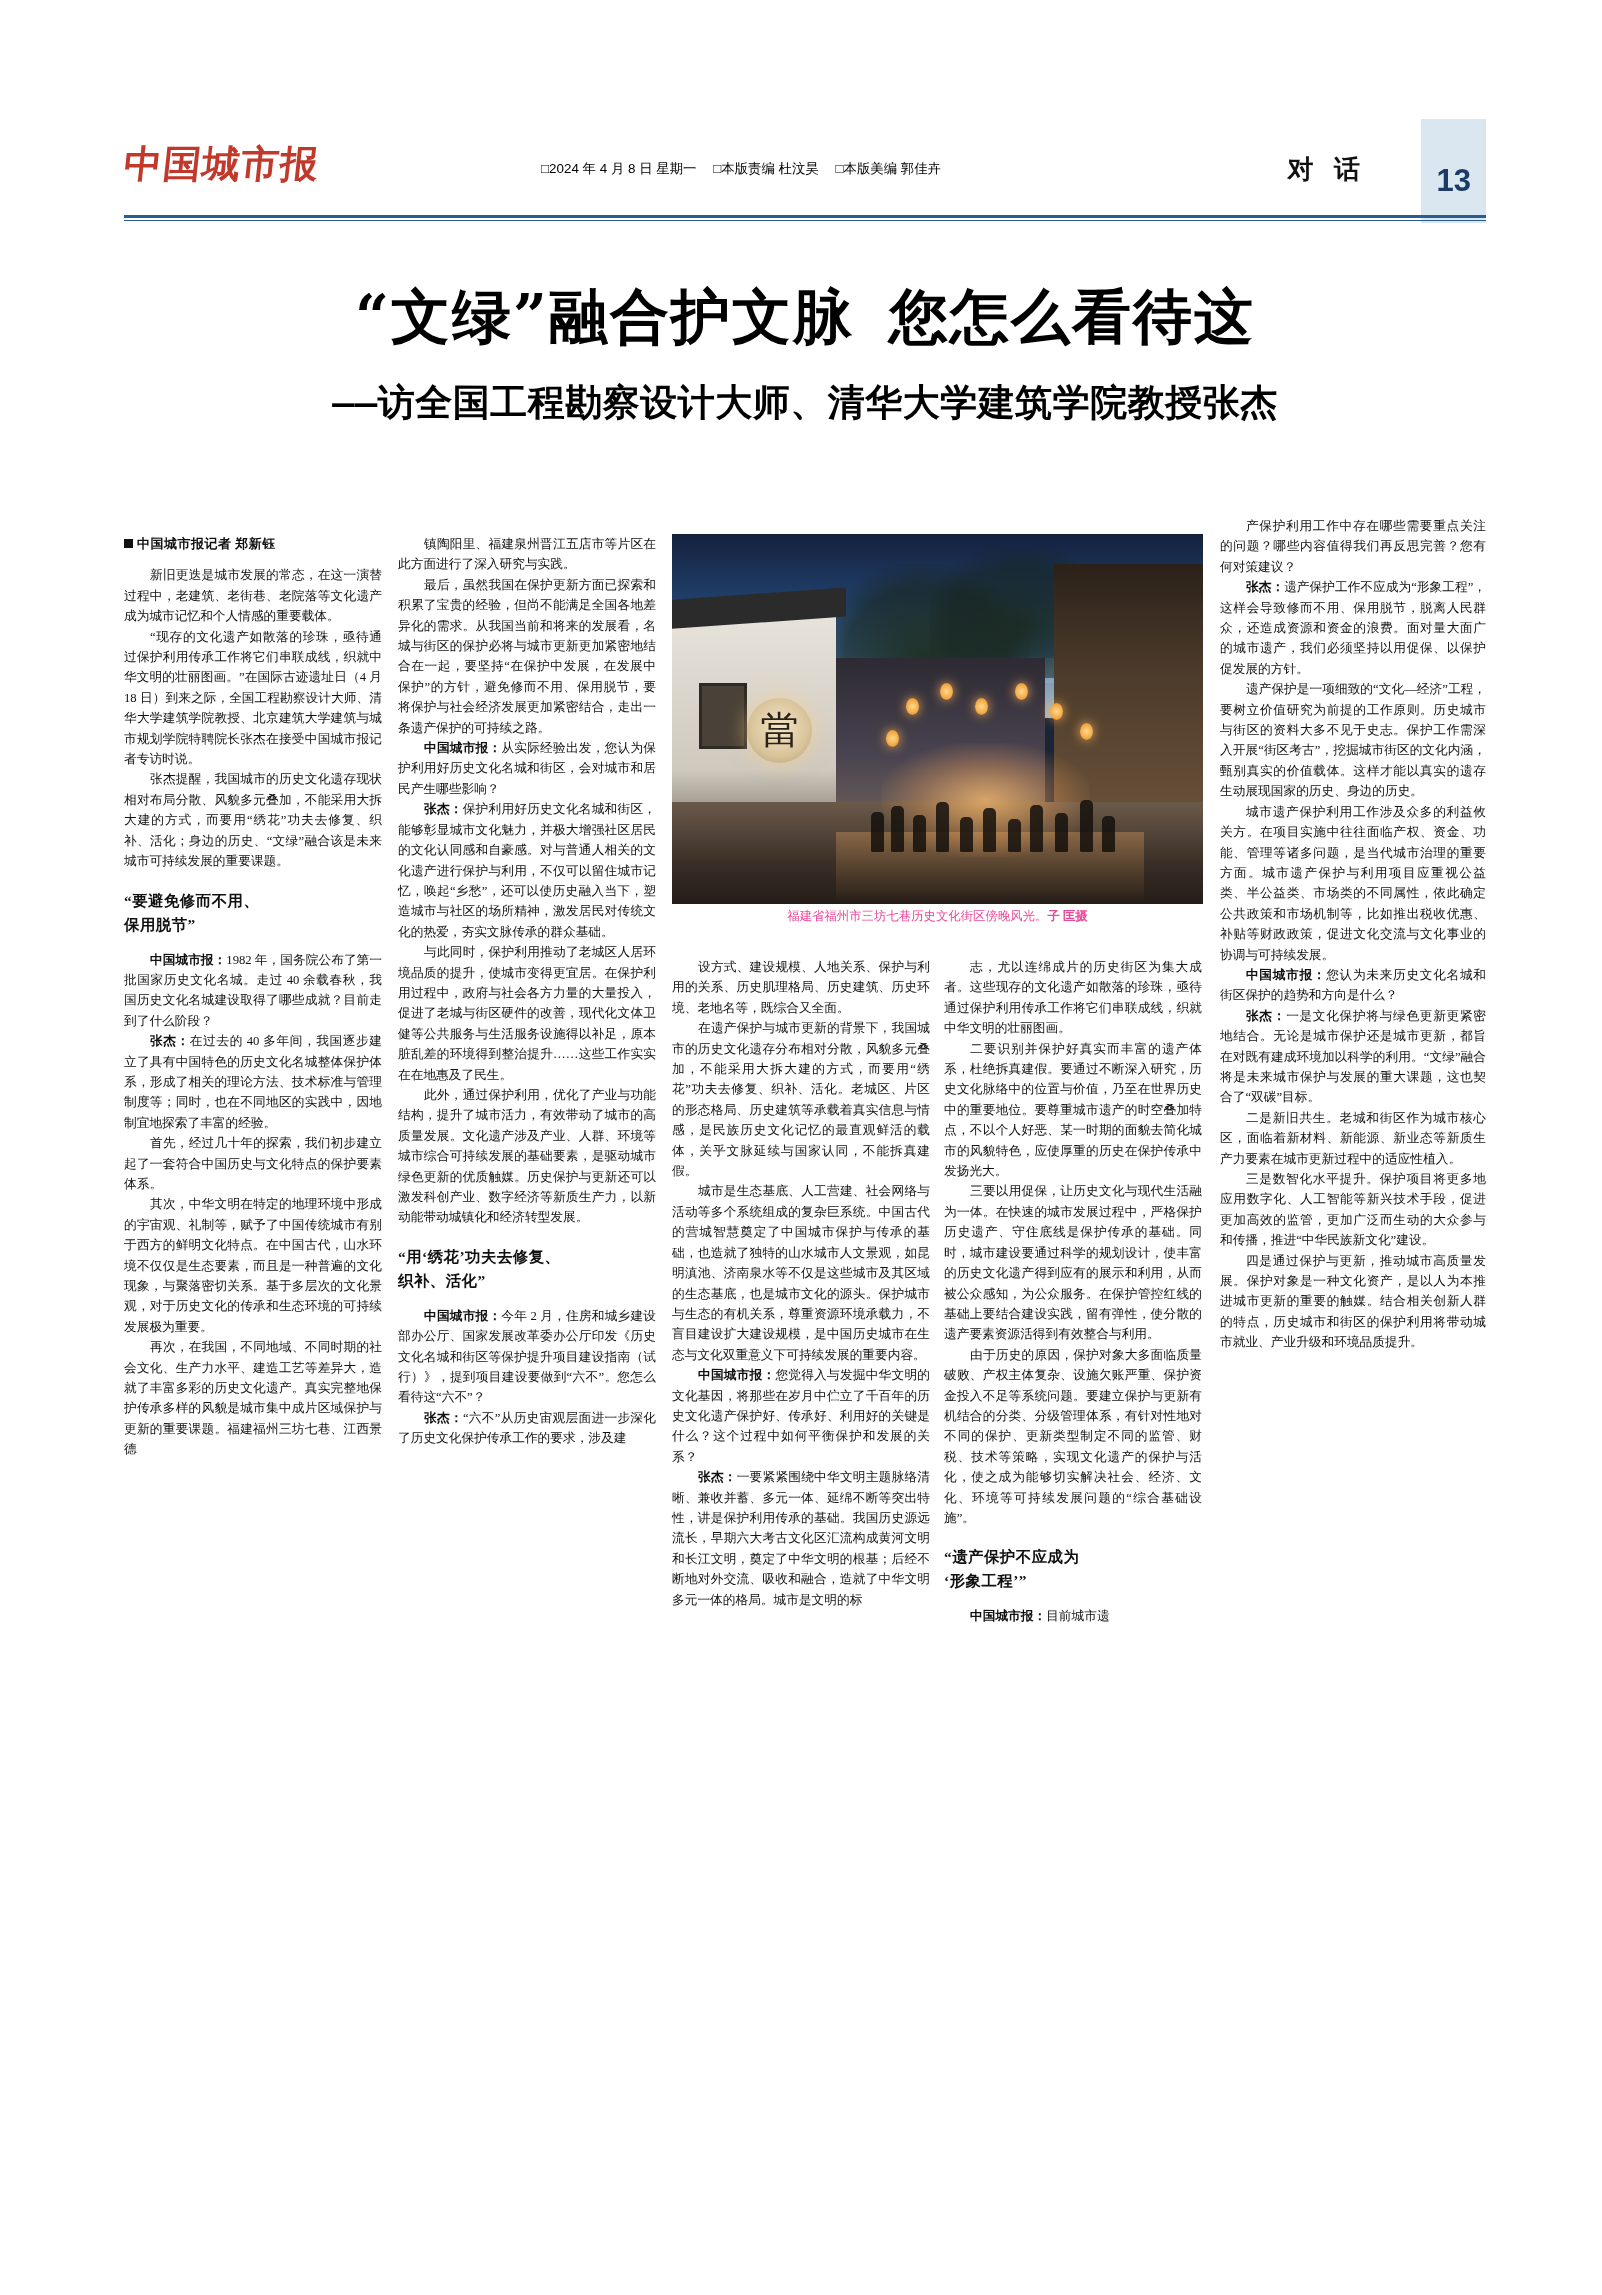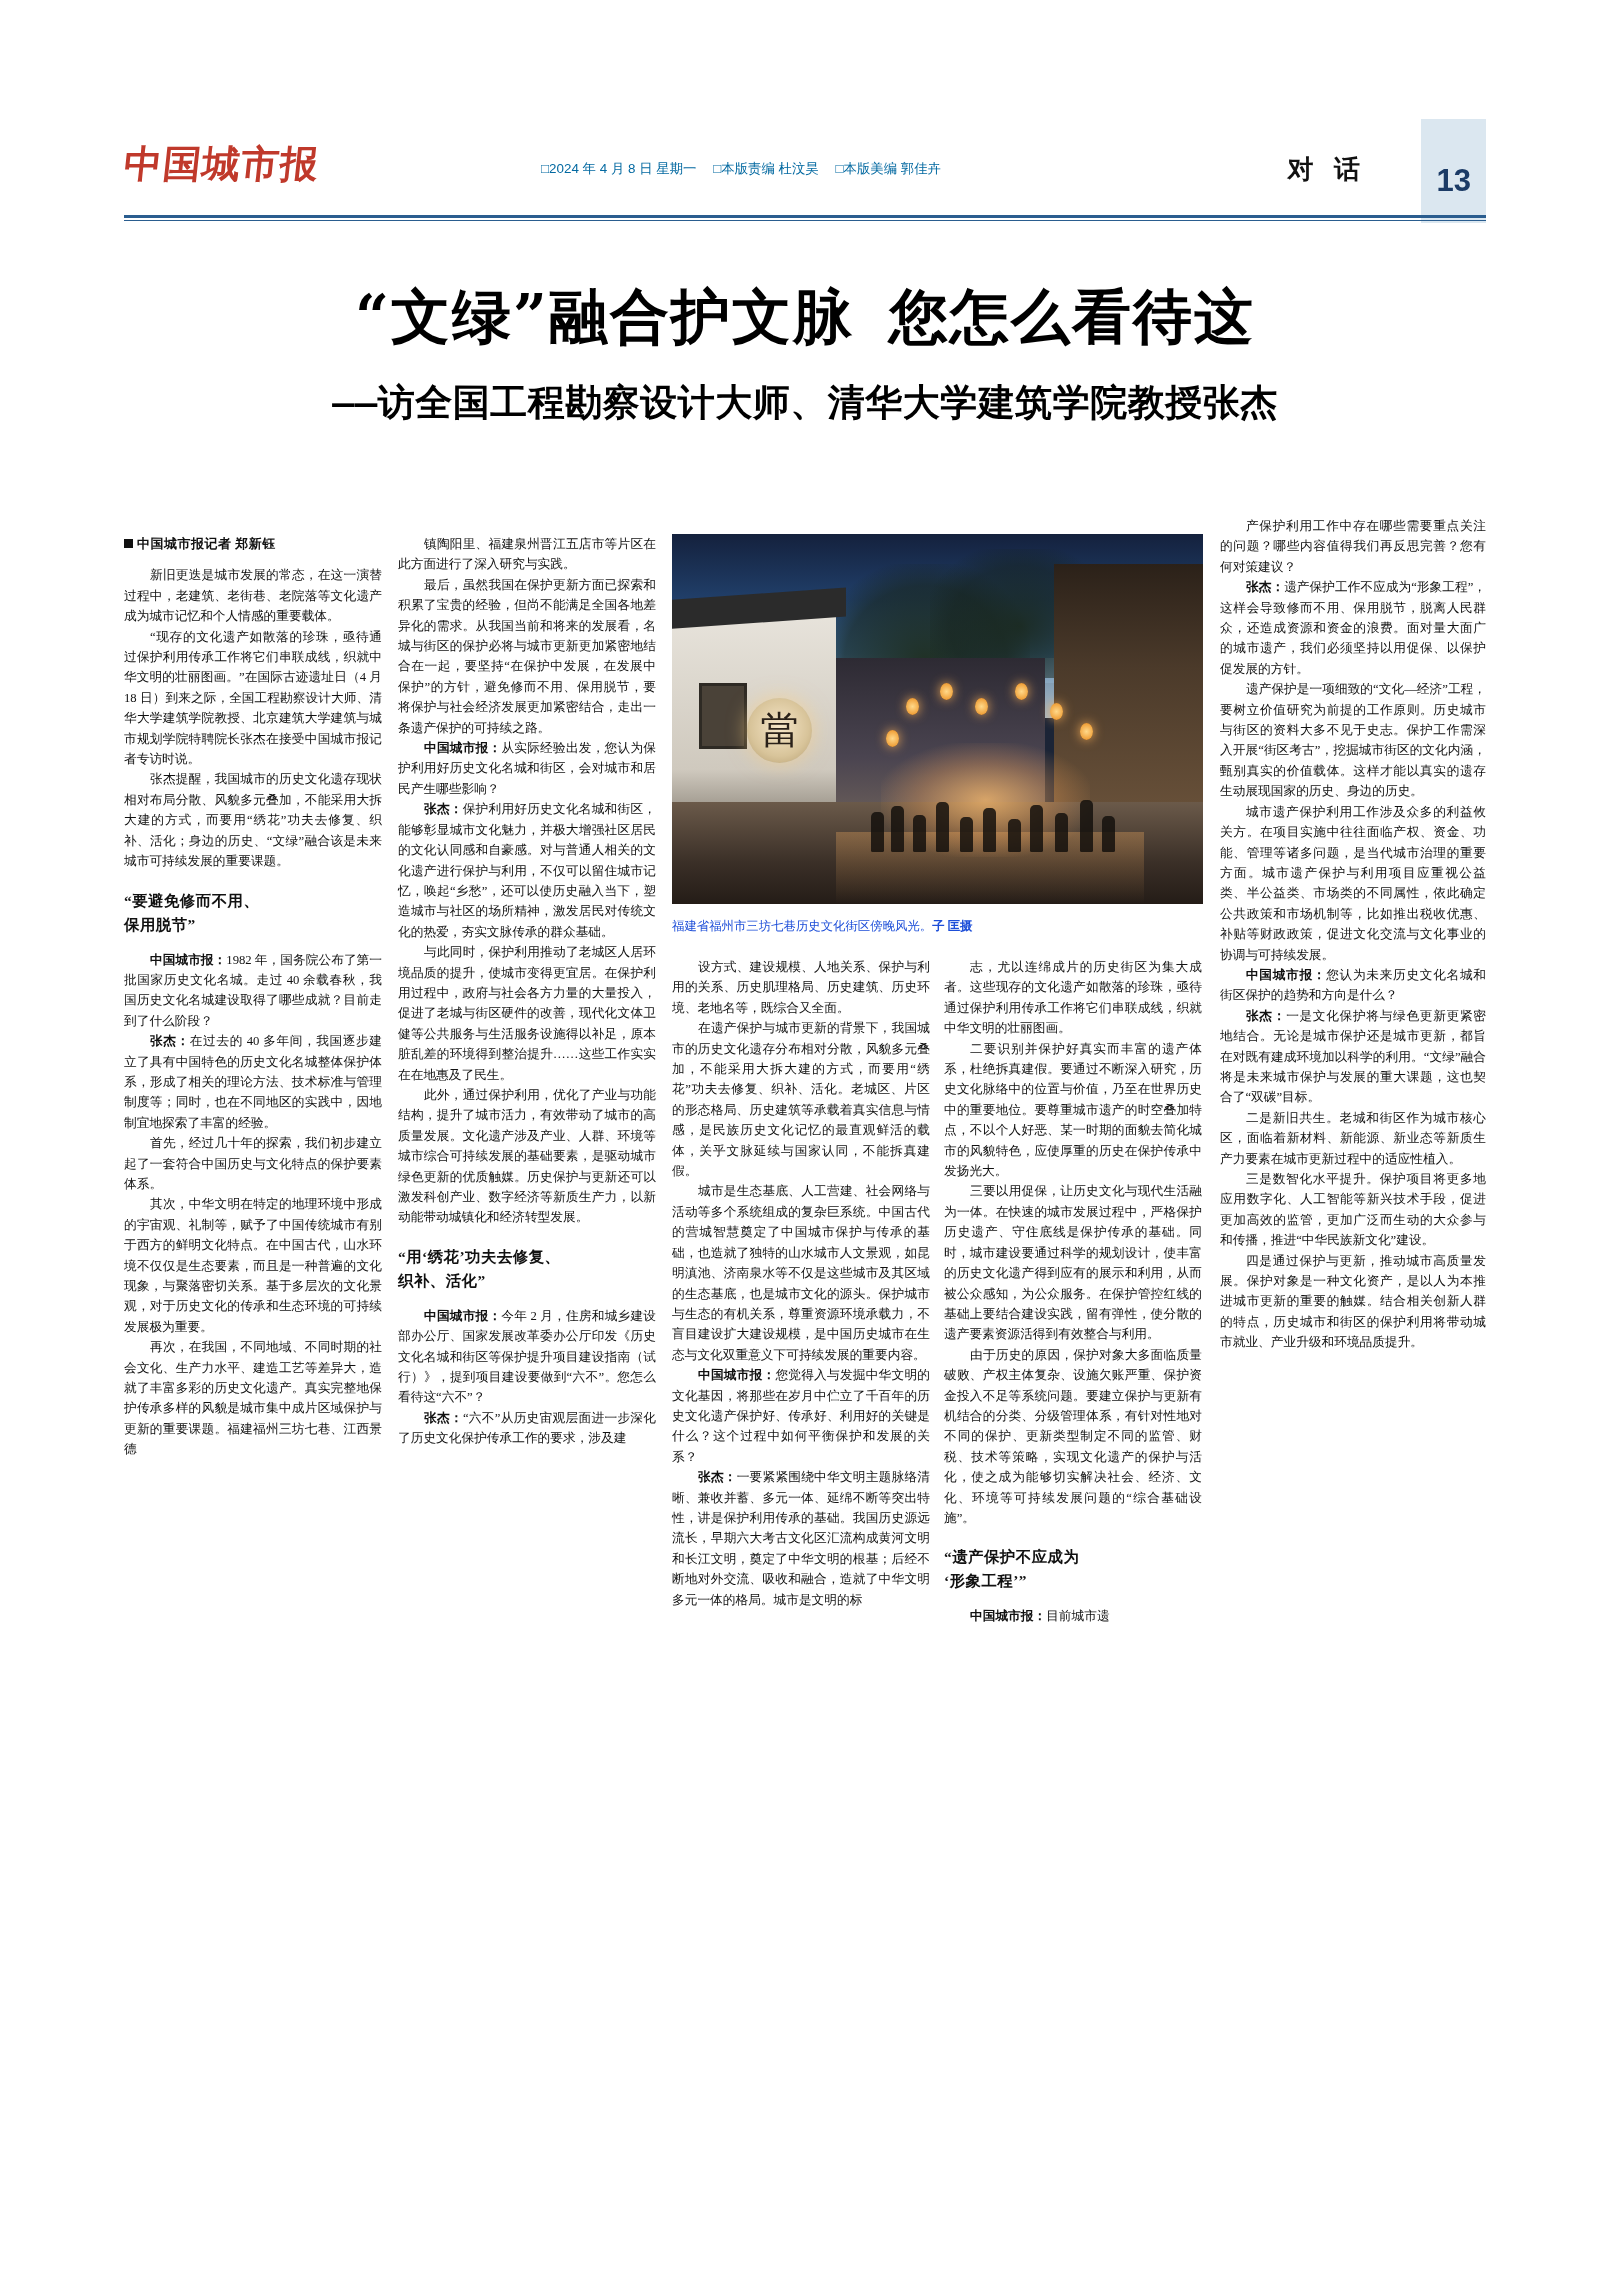--- a/index.html
+++ b/index.html
@@ -41,21 +41,21 @@
     letter-spacing: 1px;
     color: #c0392b;
     white-space: nowrap;
     transform: skewX(-6deg);
   }
   .masthead-meta {
     position: absolute;
     left: 417px;
     top: 21px;
     font-size: 13.4px;
-    color: #0369a1;
+    color: #000000;
     white-space: nowrap;
     font-family: "Liberation Sans", sans-serif;
   }
   .masthead-meta span { margin-right: 13px; }
   .section-title {
     position: absolute;
     right: 119px;
     top: 13px;
     font-size: 26px;
     letter-spacing: 7px;
@@ -182,25 +182,25 @@
     position: absolute;
     left: 0; top: 0;
     width: 531px;
     height: 370px;
     overflow: hidden;
     background: #1b2436;
   }
   .caption {
     position: absolute;
     left: 0;
-    top: 384px;
+    top: 374px;
     width: 531px;
-    text-align: left;
+    text-align: center;
     font-size: 12.4px;
-    color: #1d4ed8;
+    color: #ec4899;
     white-space: nowrap;
   }
   .caption b { font-weight: bold; }
 
   
   .sky {
     position: absolute; left:0; top:0; width:531px; height:149px;
     background: linear-gradient(180deg,#14213d 0%, #21406b 45%, #3c6a97 80%, #6d94b5 100%);
   }
   .sky2 {

